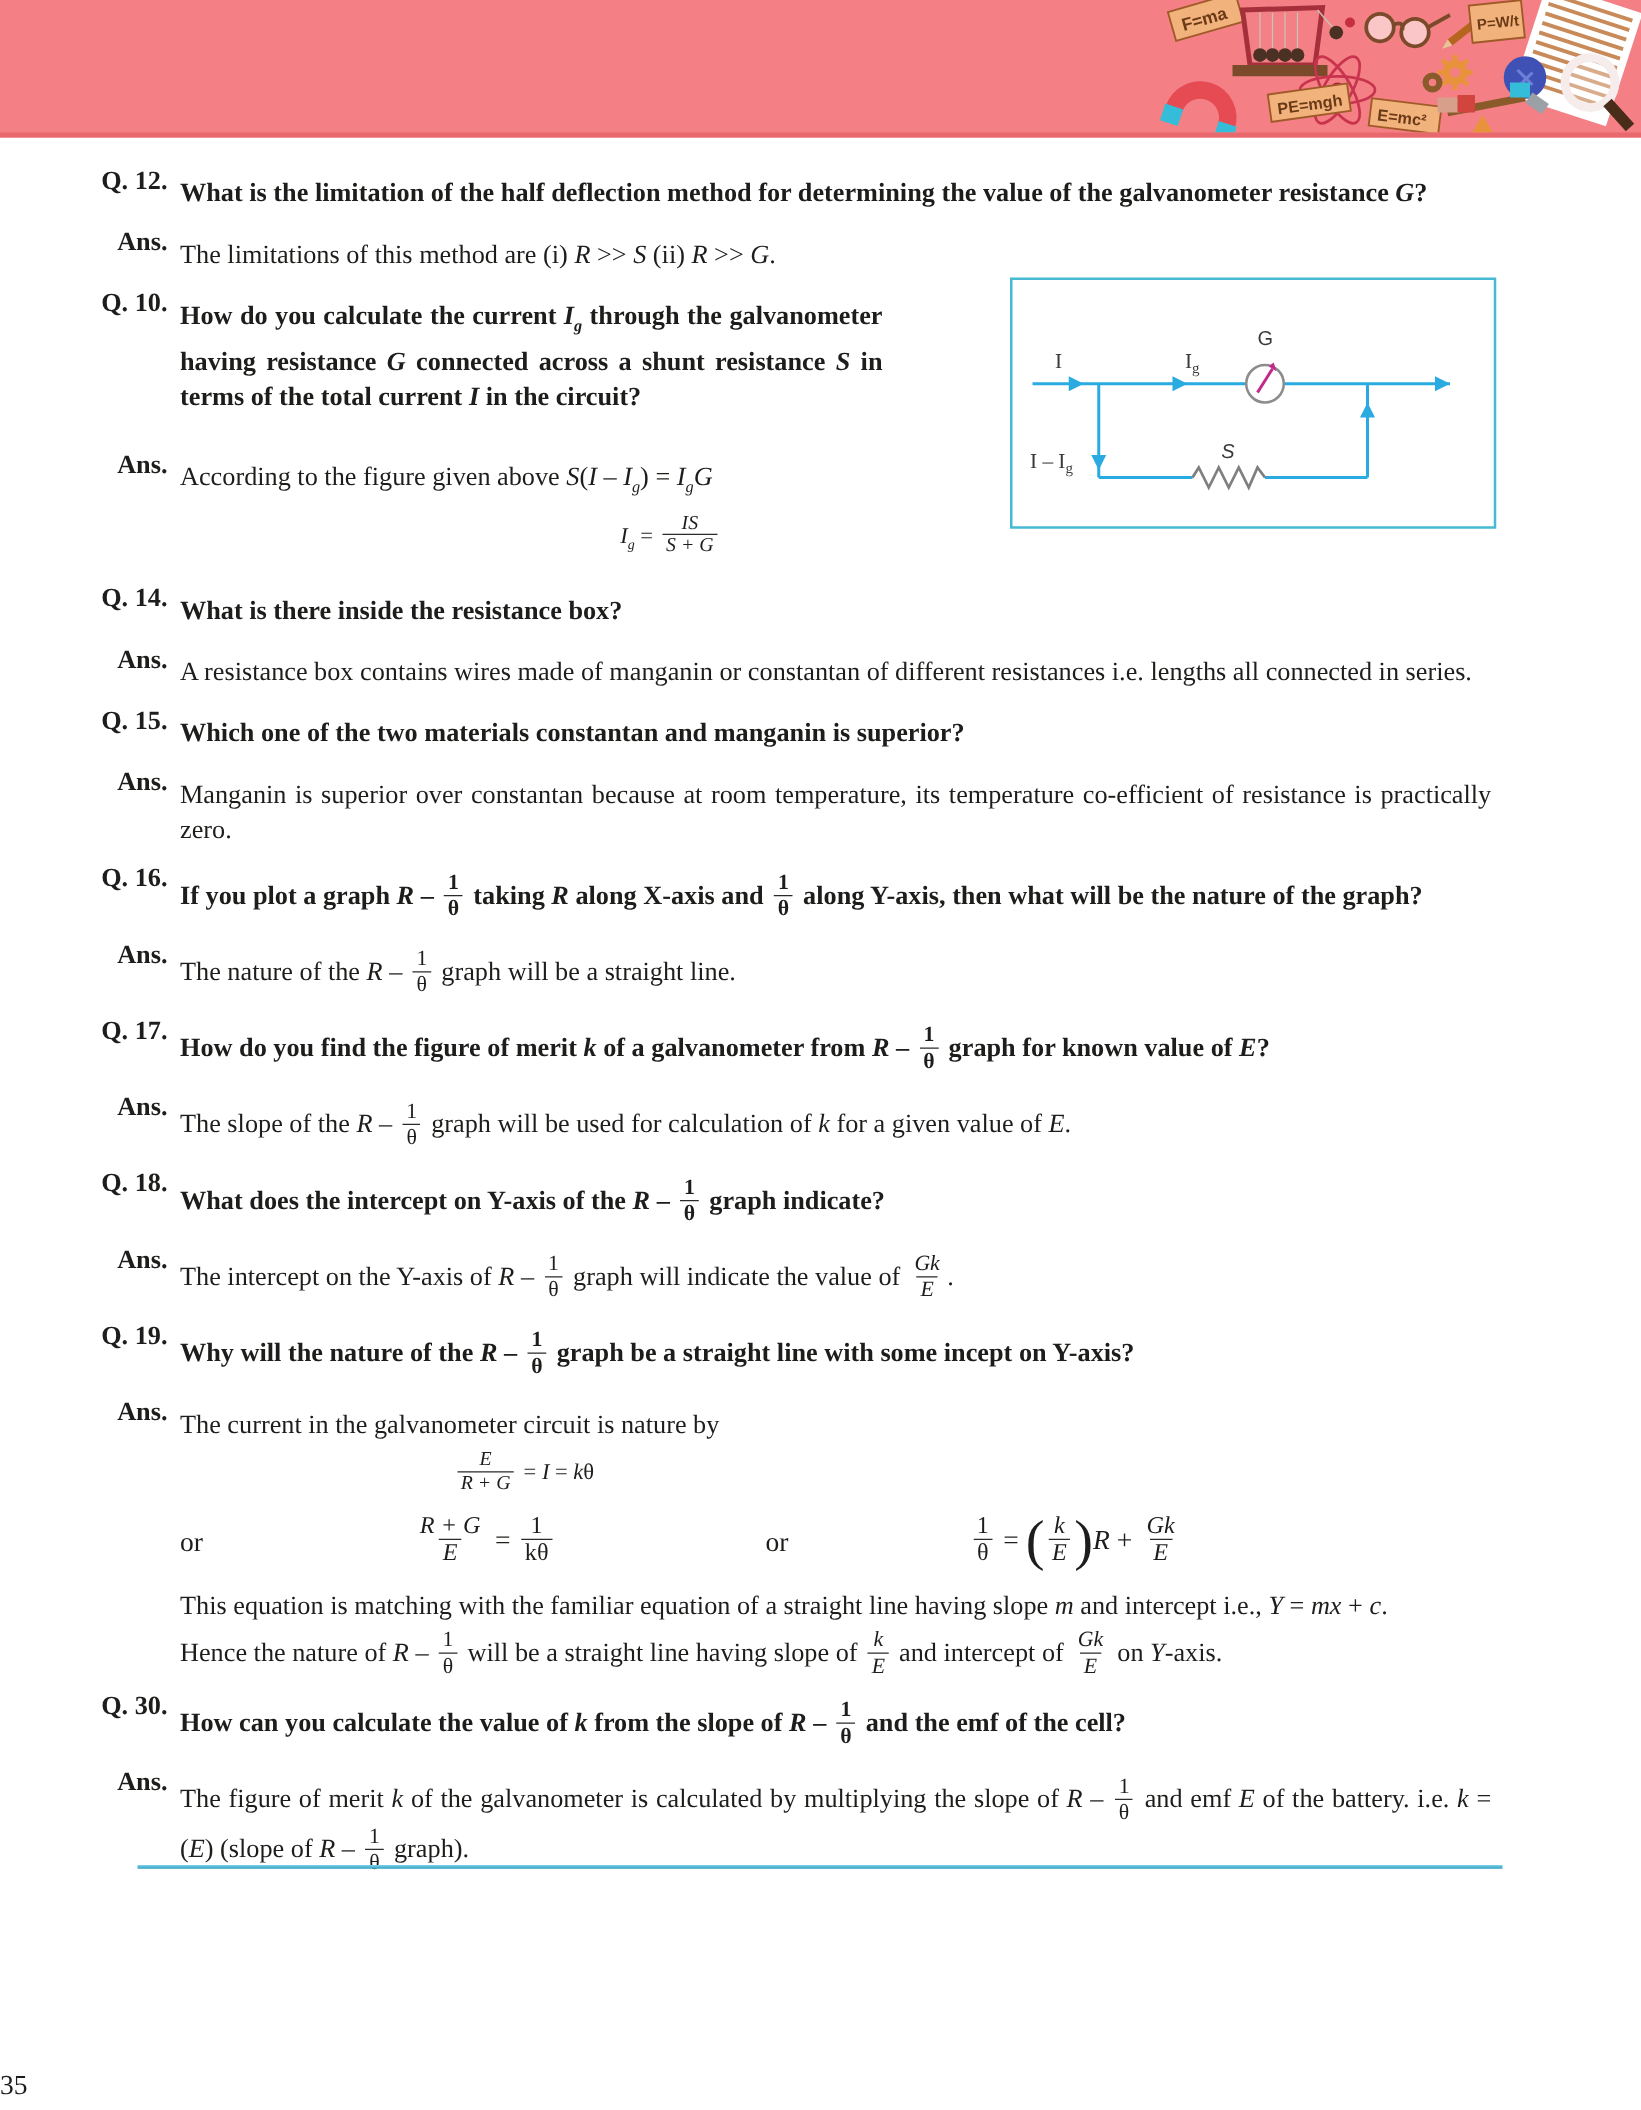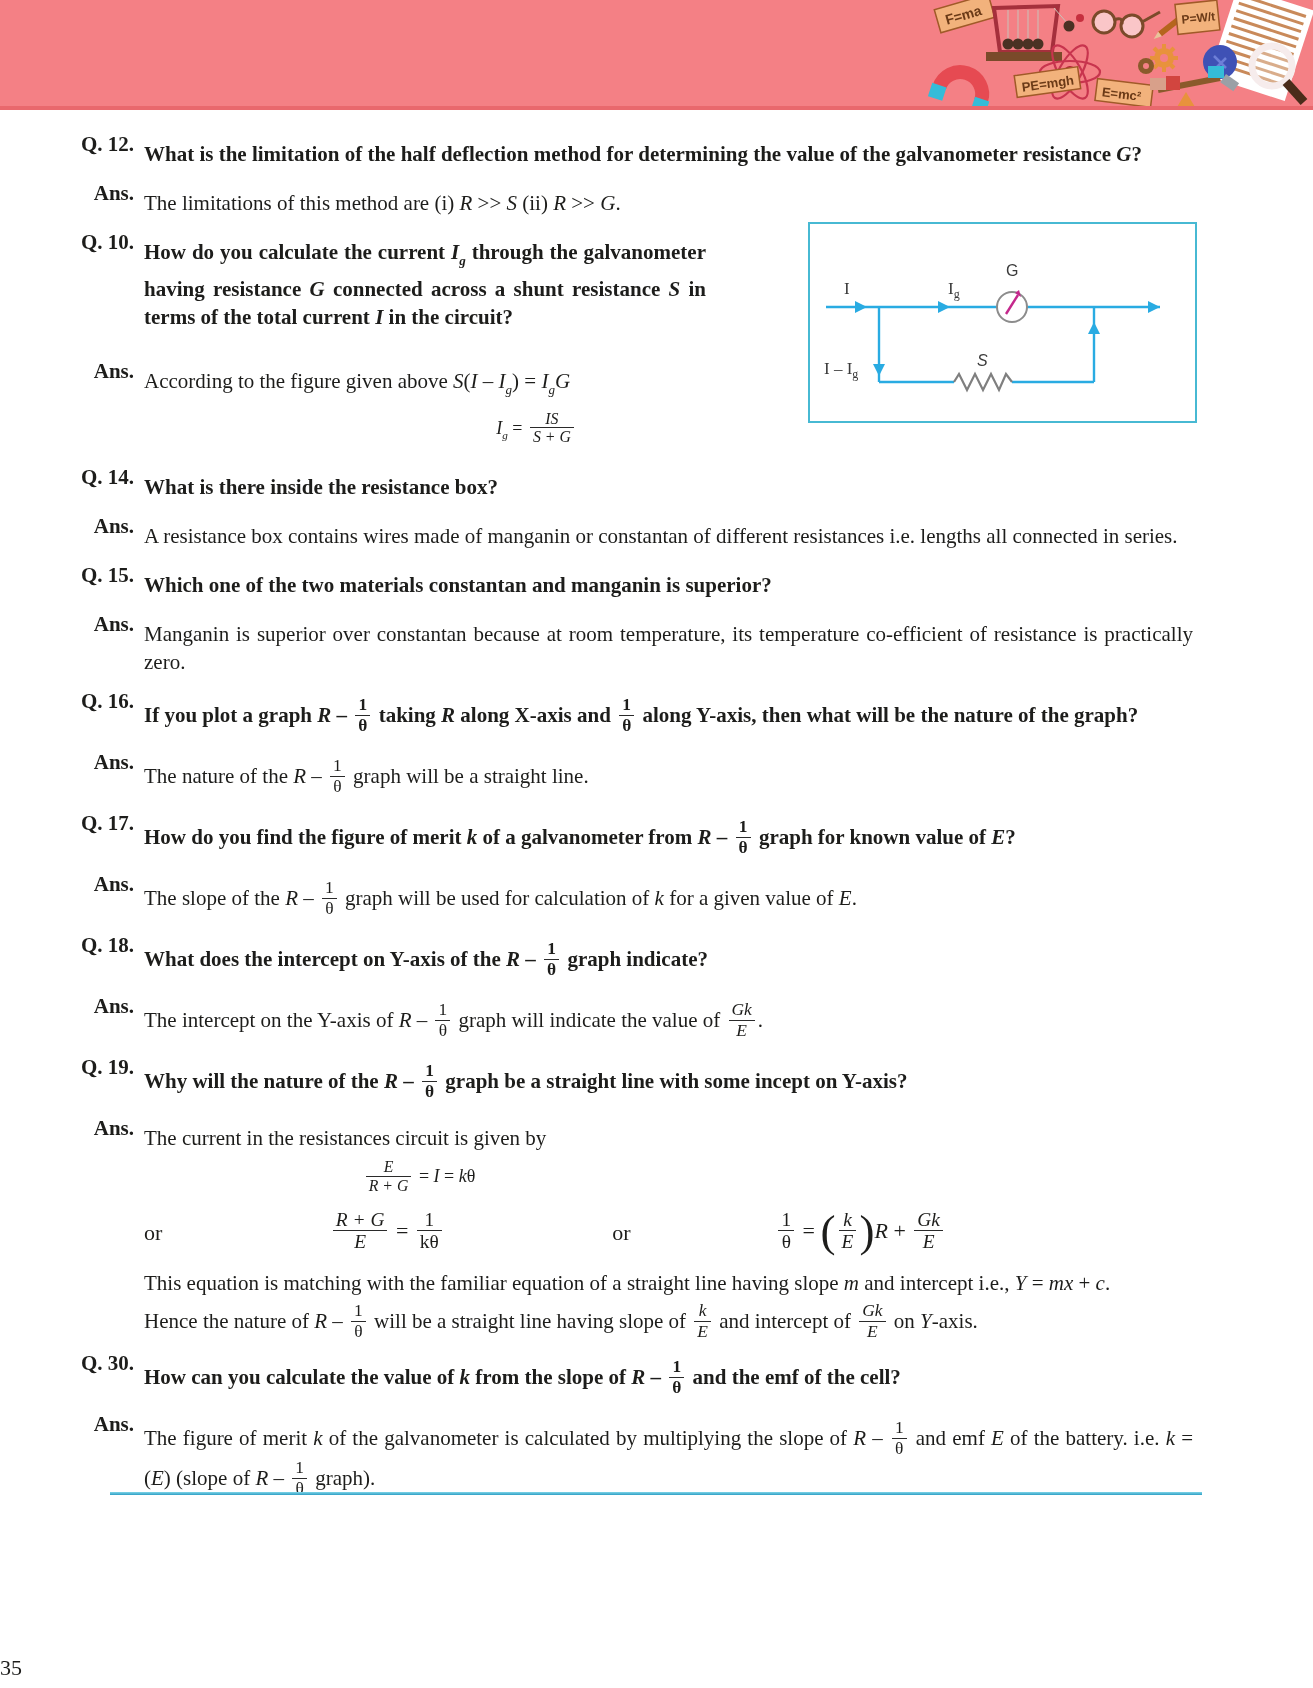--- a/index.html
+++ b/index.html
@@ -26,21 +26,21 @@
   .qtext { font-weight:700; }
 
   .narrow { max-width:562px; }
 
   
   .mi { font-style:italic; }
   .msub { font-size:0.62em; font-style:italic; vertical-align:-0.45em; letter-spacing:0; }
   .frac {
     display:inline-flex; flex-direction:column; vertical-align:middle;
     text-align:center; line-height:1.12; font-size:0.83em; margin:0 3px;
-    position:relative; top:-2px;
+    position:relative; top:-2px;align-items:center;
   }
   .frac .num { padding:0 3px; }
   .frac .den { padding:0 3px; border-top:1.6px solid #2a2a2a; }
   .frac.it .num, .frac.it .den { font-style:italic; }
   .bp { font-size:2.05em; font-weight:400; line-height:0; vertical-align:middle; position:relative; top:-2px; }
 
   
   .eq { text-align:center; font-size:18px; margin:8px 0 14px 0; }
   .eq .frac { font-size:0.88em; }
   .eq13 { width:585px; margin-left:100px; }
@@ -325,21 +325,21 @@
     <div class="row">
       <div class="rlabel">Q. 19.</div>
       <div class="rbody qtext">Why will the nature of the <span class="mi">R</span> – <span class="frac">
             <span class="num">1</span>
             <span class="den">θ</span>
           </span> graph be a straight line with some incept on Y-axis?</div>
     </div>
     <div class="row" style="margin-bottom:6px">
       <div class="rlabel">Ans.</div>
       <div class="rbody">
-        <div>The current in the resistances circuit is given by</div>
+        <div>The current in the galvanometer circuit is nature by</div>
         <div class="eq eq19a"><span class="frac it">
               <span class="num">E</span>
               <span class="den">R + G</span>
             </span> = <span class="mi">I</span> = <span class="mi">k</span>θ</div>
         <div class="eqrow">
           <span class="orw">or</span>
           <span class="e1"><span class="frac it">
                 <span class="num">R + G</span>
                 <span class="den">E</span>
               </span> = <span class="frac">

